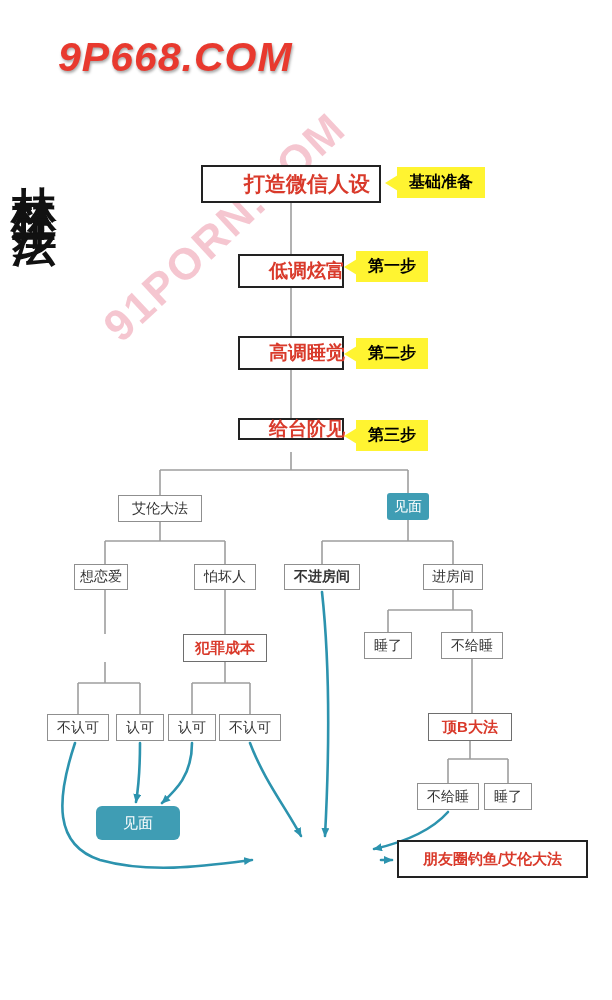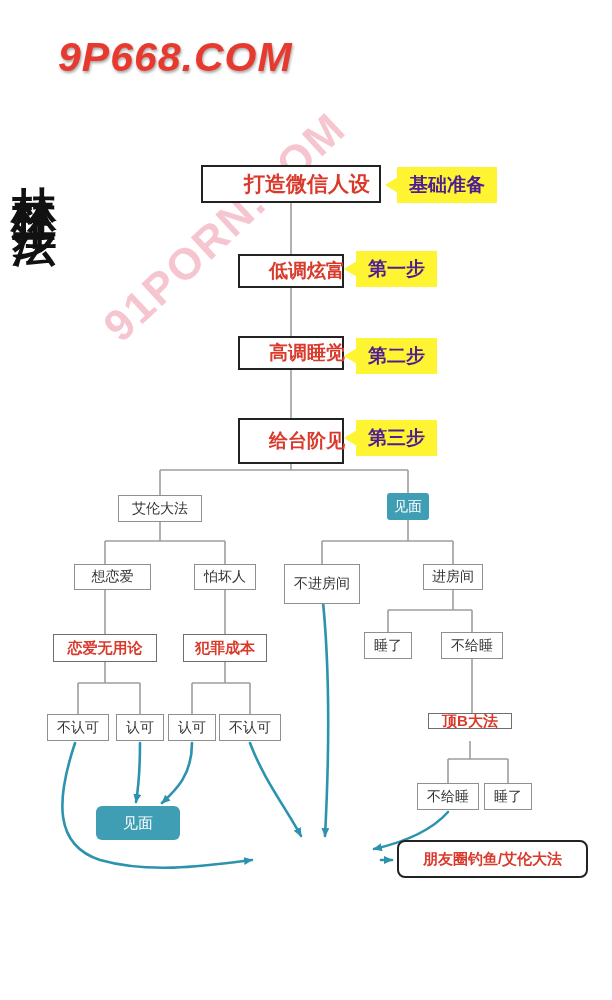--- a/index.html
+++ b/index.html
@@ -19,55 +19,55 @@
   
   .node{position:absolute;box-sizing:border-box;background:#fff;border:1.5px solid #8f8f8f;color:#333;
         font-size:14px;text-align:center;display:flex;align-items:center;justify-content:center;
         white-space:nowrap;z-index:2;}
   .step{border:2px solid #222;color:#d93a2b;font-weight:bold;font-size:19px;padding-left:32px;}
   .rednode{color:#d93a2b;font-weight:bold;font-size:15px;border-color:#6e6e6e;}
   .teal{background:#3f9db4;color:#fff;border:none;border-radius:3px;}
   .bigbox{border:2px solid #222;color:#d93a2b;font-weight:bold;font-size:16px;}
 
   
-  .tag{position:absolute;background:#fff431;color:#4c1d95;font-size:19px;font-weight:600;
+  .tag{position:absolute;background:#fff431;color:#000000;font-size:16px;font-weight:600;
        padding:5px 12px;display:flex;align-items:center;z-index:2;}
   .tag::before{content:"";position:absolute;left:-12px;top:50%;transform:translateY(-50%);
        border-top:8px solid transparent;border-bottom:8px solid transparent;border-right:13px solid #fff431;}
 
   
   .s1{left:201px;top:165px;width:180px;height:38px;font-size:21px;}
   .t1{left:397px;top:167px;}
   .s2{left:238px;top:254px;width:106px;height:34px;}
   .t2{left:356px;top:251px;}
   .s3{left:238px;top:336px;width:106px;height:34px;}
   .t3{left:356px;top:338px;}
-  .s4{left:238px;top:418px;width:106px;height:46px;}
+  .s4{left:238px;top:418px;width:106px;height:22px;}
   .t4{left:356px;top:420px;}
 
   .n-meizi{left:118px;top:495px;width:84px;height:27px;}
   .n-meet-top{left:387px;top:493px;width:42px;height:27px;font-size:14px;}
-  .n-wants-love{left:74px;top:564px;width:77px;height:26px;}
+  .n-wants-love{left:74px;top:564px;width:54px;height:26px;}
   .n-fears-bad{left:194px;top:564px;width:62px;height:26px;}
   .n-love-useless{left:53px;top:634px;width:104px;height:28px;}
   .n-crime-cost{left:183px;top:634px;width:84px;height:28px;}
   .n-disagree1{left:47px;top:714px;width:62px;height:27px;}
   .n-agree1{left:116px;top:714px;width:48px;height:27px;}
   .n-agree2{left:168px;top:714px;width:48px;height:27px;}
   .n-disagree2{left:219px;top:714px;width:62px;height:27px;}
-  .n-no-enter{left:284px;top:564px;width:76px;height:40px;}
+  .n-no-enter{left:284px;top:564px;width:76px;height:26px;font-weight:bold;}
   .n-enter{left:423px;top:564px;width:60px;height:26px;}
   .n-slept1{left:364px;top:632px;width:48px;height:27px;}
   .n-nosleep1{left:441px;top:632px;width:62px;height:27px;}
-  .n-dingb{left:428px;top:713px;width:84px;height:16px;}
+  .n-dingb{left:428px;top:713px;width:84px;height:28px;}
   .n-nosleep2{left:417px;top:783px;width:62px;height:27px;}
   .n-slept2{left:484px;top:783px;width:48px;height:27px;}
   .n-meet-bottom{left:96px;top:806px;width:84px;height:34px;border-radius:6px;font-size:15px;}
   .n-prepare-fish{left:258px;top:840px;width:120px;height:38px;}
-  .n-moments{left:397px;top:840px;width:191px;height:38px;font-size:15px;border-radius:8px;}
+  .n-moments{left:397px;top:840px;width:191px;height:38px;font-size:15px;}
 
   .connector-layer{position:absolute;left:0;top:0;z-index:1;pointer-events:none;}
 </style>
 </head>
 <body>
 
 <div class="canvas">
 
   <div class="wm-top">9P668.COM</div>
   <div class="wm-diag">91PORN.COM</div>
@@ -117,21 +117,20 @@
 
   <div class="node step s4">给台阶见</div>
   <div class="tag t4">第三步</div>
 
   <div class="node n-meizi">艾伦大法</div>
   <div class="node teal n-meet-top">见面</div>
 
   <div class="node n-wants-love">想恋爱</div>
   <div class="node n-fears-bad">怕坏人</div>
 
-  <div class="node rednode n-love-useless">恋爱无用论</div>
   <div class="node rednode n-crime-cost">犯罪成本</div>
 
   <div class="node n-disagree1">不认可</div>
   <div class="node n-agree1">认可</div>
   <div class="node n-agree2">认可</div>
   <div class="node n-disagree2">不认可</div>
 
   <div class="node n-no-enter">不进房间</div>
   <div class="node n-enter">进房间</div>
 

